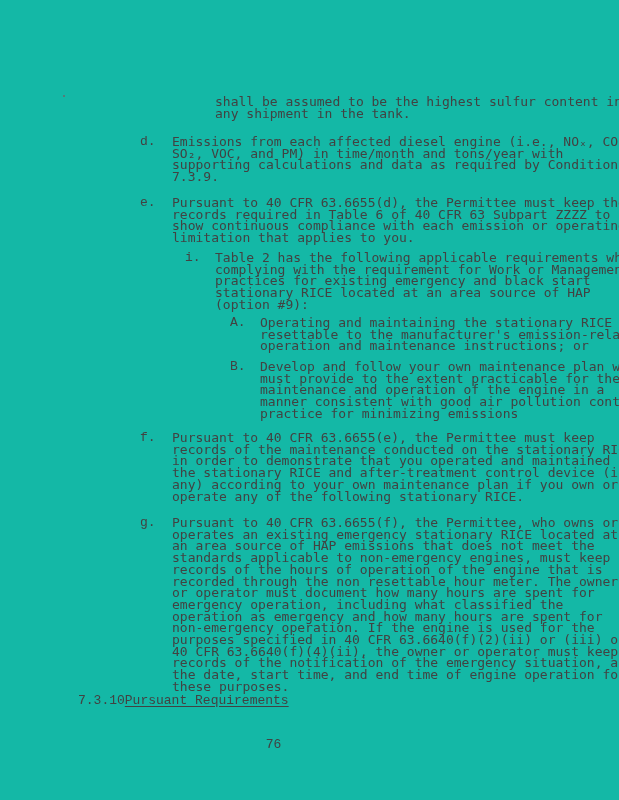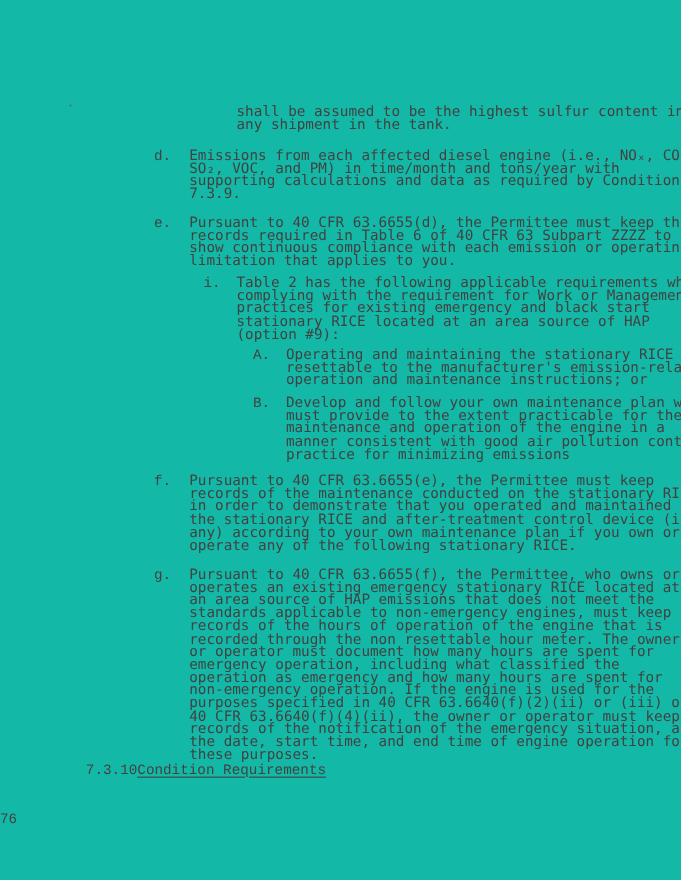--- a/index.html
+++ b/index.html
@@ -51,21 +51,21 @@
   .item-d  { left: 140px; top: 136px; }
   .item-e  { left: 140px; top: 197px; }
   .sub-i   { left: 185px; top: 252px; }
   .sub-a   { left: 230px; top: 317px; }
   .sub-b   { left: 230px; top: 361px; }
   .item-f  { left: 140px; top: 432px; }
   .item-g  { left: 140px; top: 517px; }
   .section-heading { left: 78px; top: 695px; }
   .section-heading .section-number { }
   .section-heading .section-title { text-decoration: underline; text-underline-offset: 2px; }
-  .page-number { position: absolute; left: 0; top: 739px; width: 547px; text-align: left; }
+  .page-number { position: absolute; left: 0; top: 739px; width: 547px; text-align: center; }
 </style>
 </head>
 <body>
 
 <div class="page">
   <div class="speck"></div>
 
   <div class="scan-text">
 
     <div class="block intro">
@@ -138,19 +138,19 @@
 non-emergency operation. If the engine is used for the
 purposes specified in 40 CFR 63.6640(f)(2)(ii) or (iii) or
 40 CFR 63.6640(f)(4)(ii), the owner or operator must keep
 records of the notification of the emergency situation, and
 the date, start time, and end time of engine operation for
 these purposes.</pre>
     </div>
 
     <div class="block section-heading">
       <span class="section-number">7.3.10</span>
-      <span class="section-title">Condition Requirements</span>
+      <span class="section-title">Pursuant Requirements</span>
     </div>
 
     <div class="page-number">76</div>
 
   </div>
 </div>
 
 </body></html>

